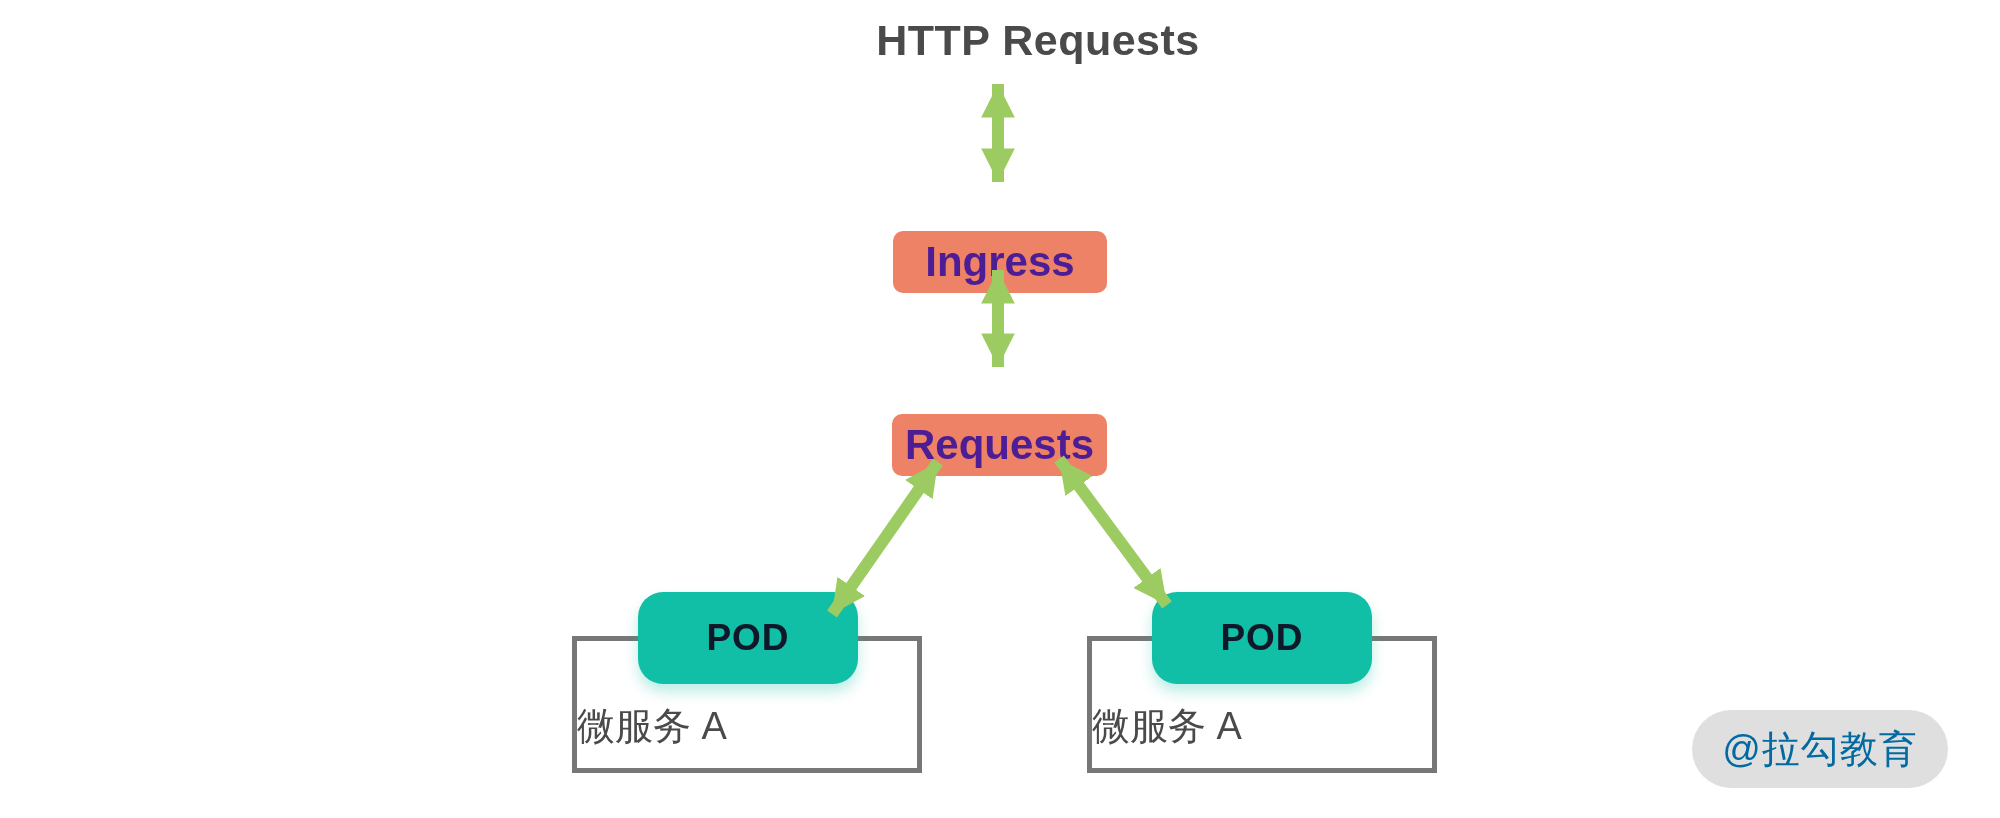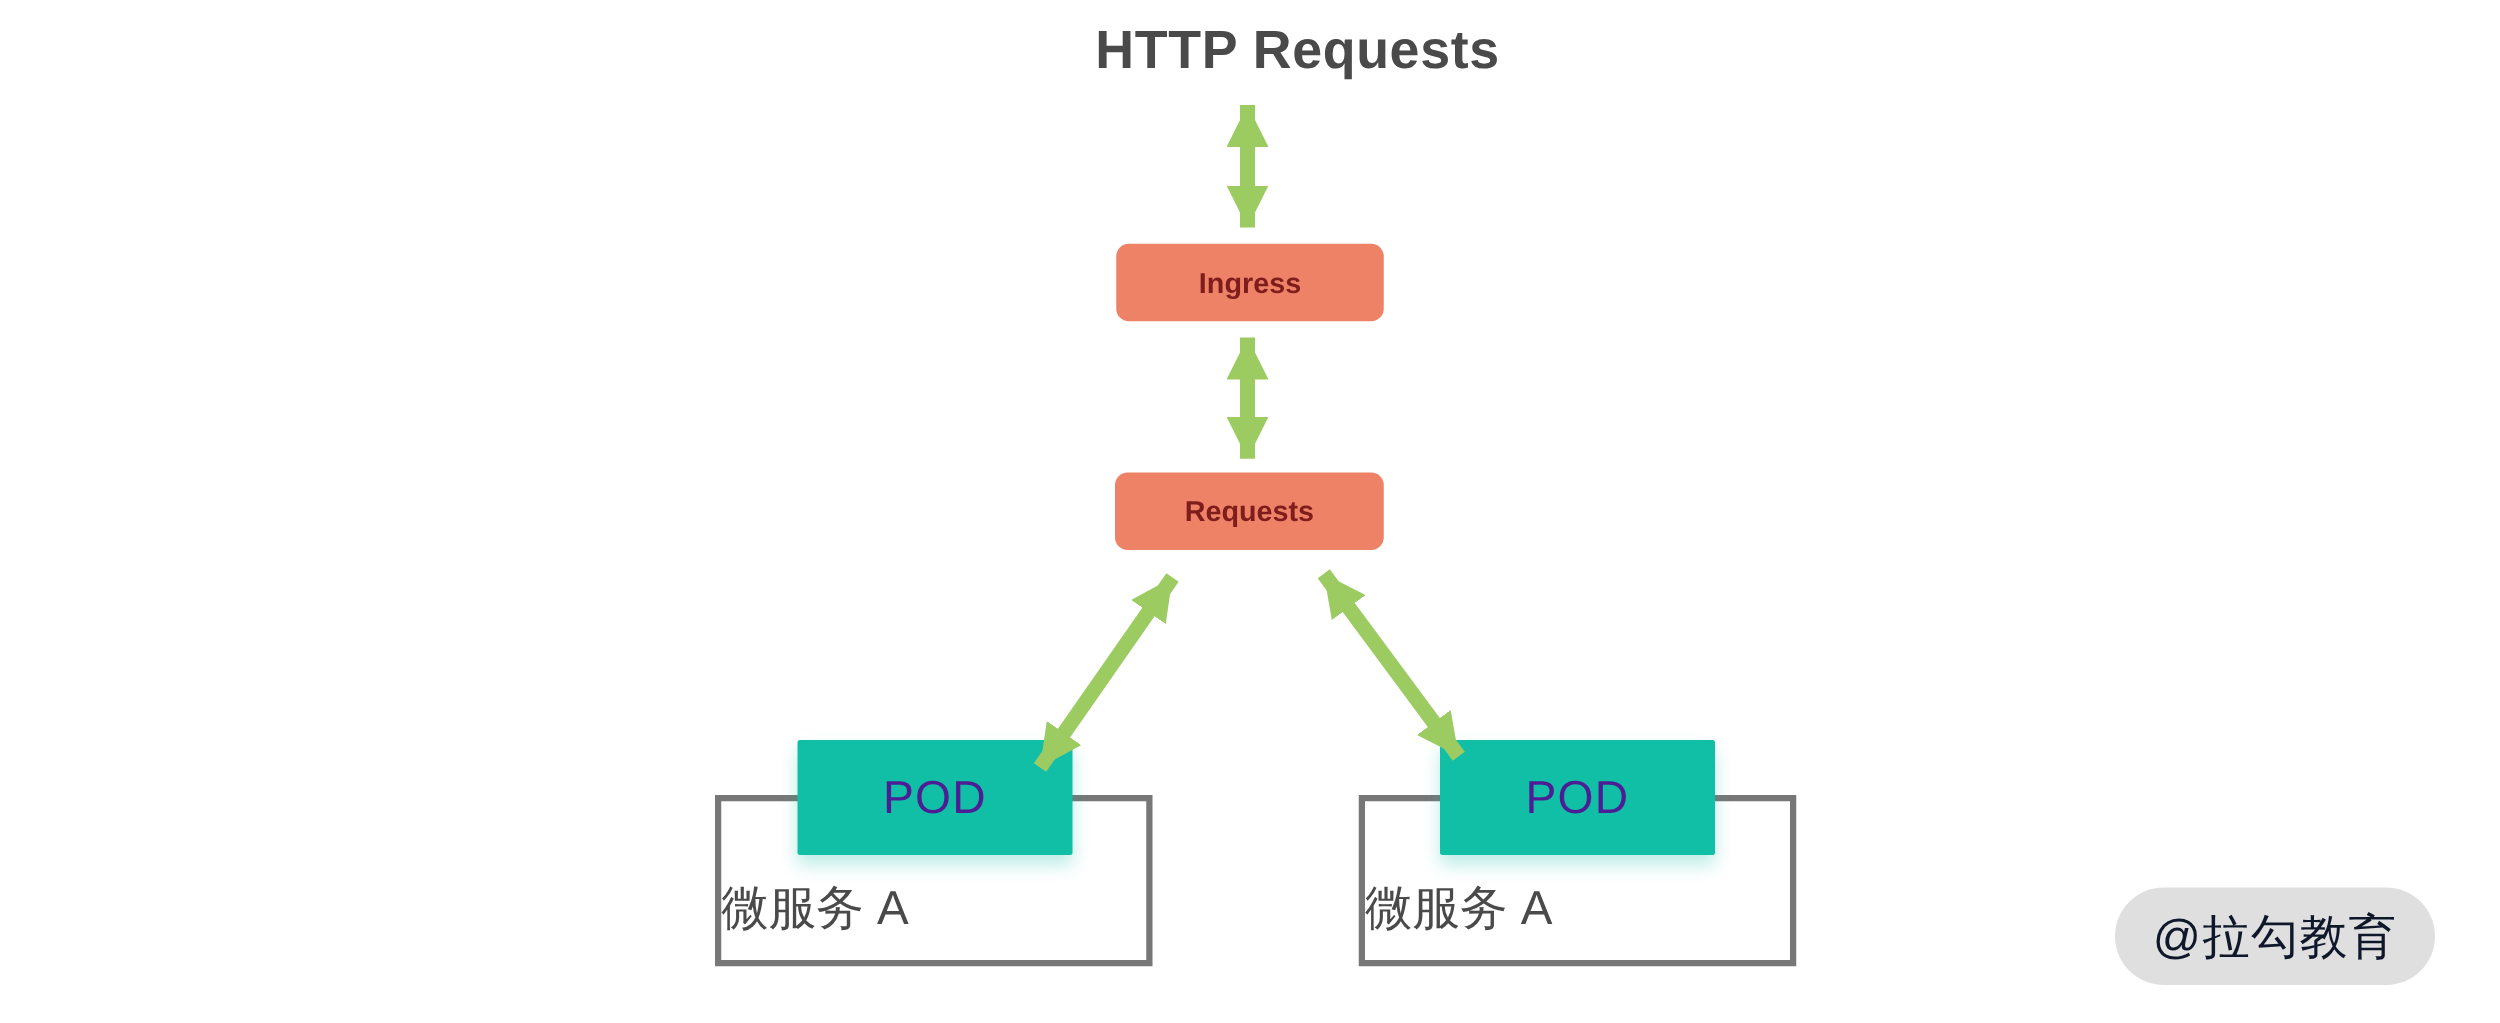--- a/index.html
+++ b/index.html
@@ -39,32 +39,33 @@
     position: absolute;
     display: flex;
     align-items: center;
     justify-content: center;
     box-sizing: border-box;
     z-index: 4;
   }
   .node-orange {
     background: #ED8266;
     border-radius: 10px;
-    color: #7f1d1d;
-    font-size: 23px;
+    color: #4c1d95;
+    font-size: 42px;
     font-weight: 600;
+    margin-top: 36px;
   }
   .node-ingress { left: 893px; top: 195px; width: 214px; height: 62px; }
   .node-service { left: 892px; top: 378px; width: 215px; height: 62px; }
   .node-pod {
     background: #10BFA5;
-    border-radius: 2px;
-    color: #4c1d95;
+    border-radius: 25px;
+    color: #0f172a;
     font-size: 37px;
-    font-weight: 400;
+    font-weight: 700;
     letter-spacing: 1px;
     width: 220px;
     height: 92px;
     z-index: 5;
     box-shadow: 0 8px 14px rgba(16, 191, 165, 0.28);
   }
   .node-pod-left  { left: 638px;  top: 592px; }
   .node-pod-right { left: 1152px; top: 592px; }
   .ms-box {
     position: absolute;
@@ -85,21 +86,21 @@
   .ms-box-left  { left: 572px;  top: 636px; }
   .ms-box-right { left: 1087px; top: 636px; }
   .watermark {
     position: absolute;
     left: 1692px;
     top: 710px;
     width: 256px;
     height: 78px;
     border-radius: 39px;
     background: #DFDFDF;
-    color: #0f172a;
+    color: #0369a1;
     font-size: 38px;
     font-weight: 400;
     display: flex;
     align-items: center;
     justify-content: center;
     z-index: 8;
     letter-spacing: 1px;
   }
 </style>
 </head>

